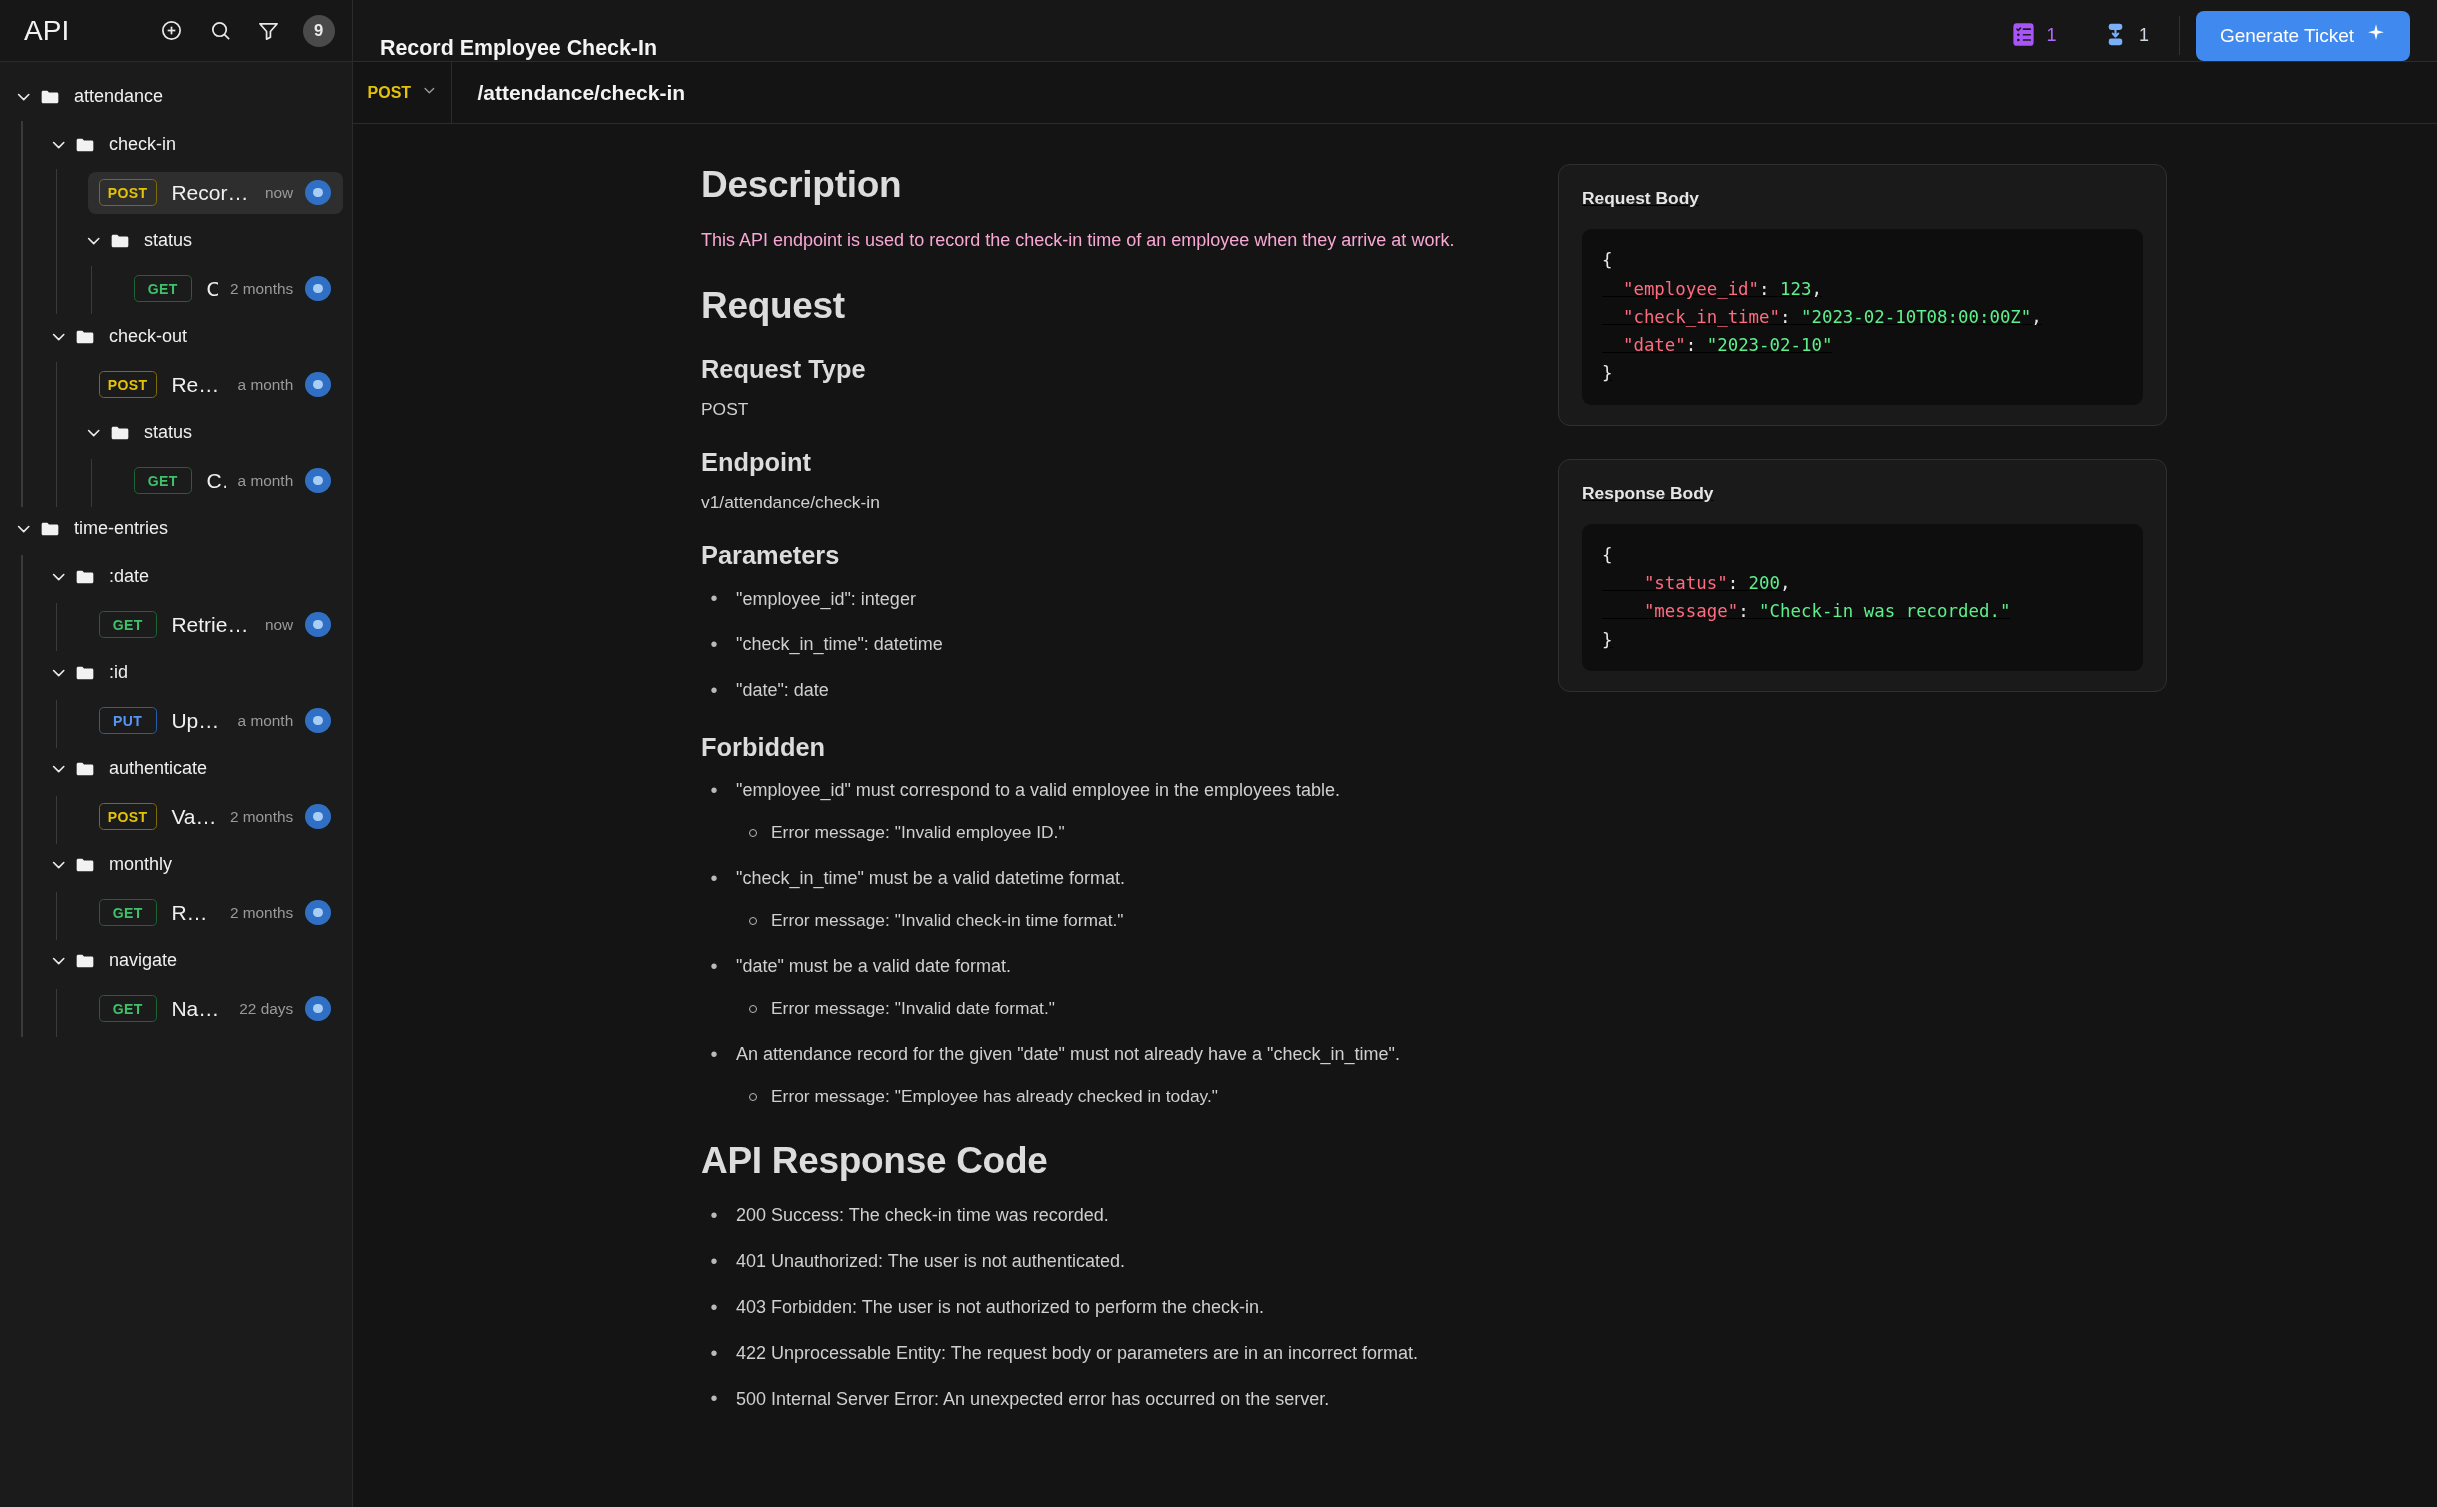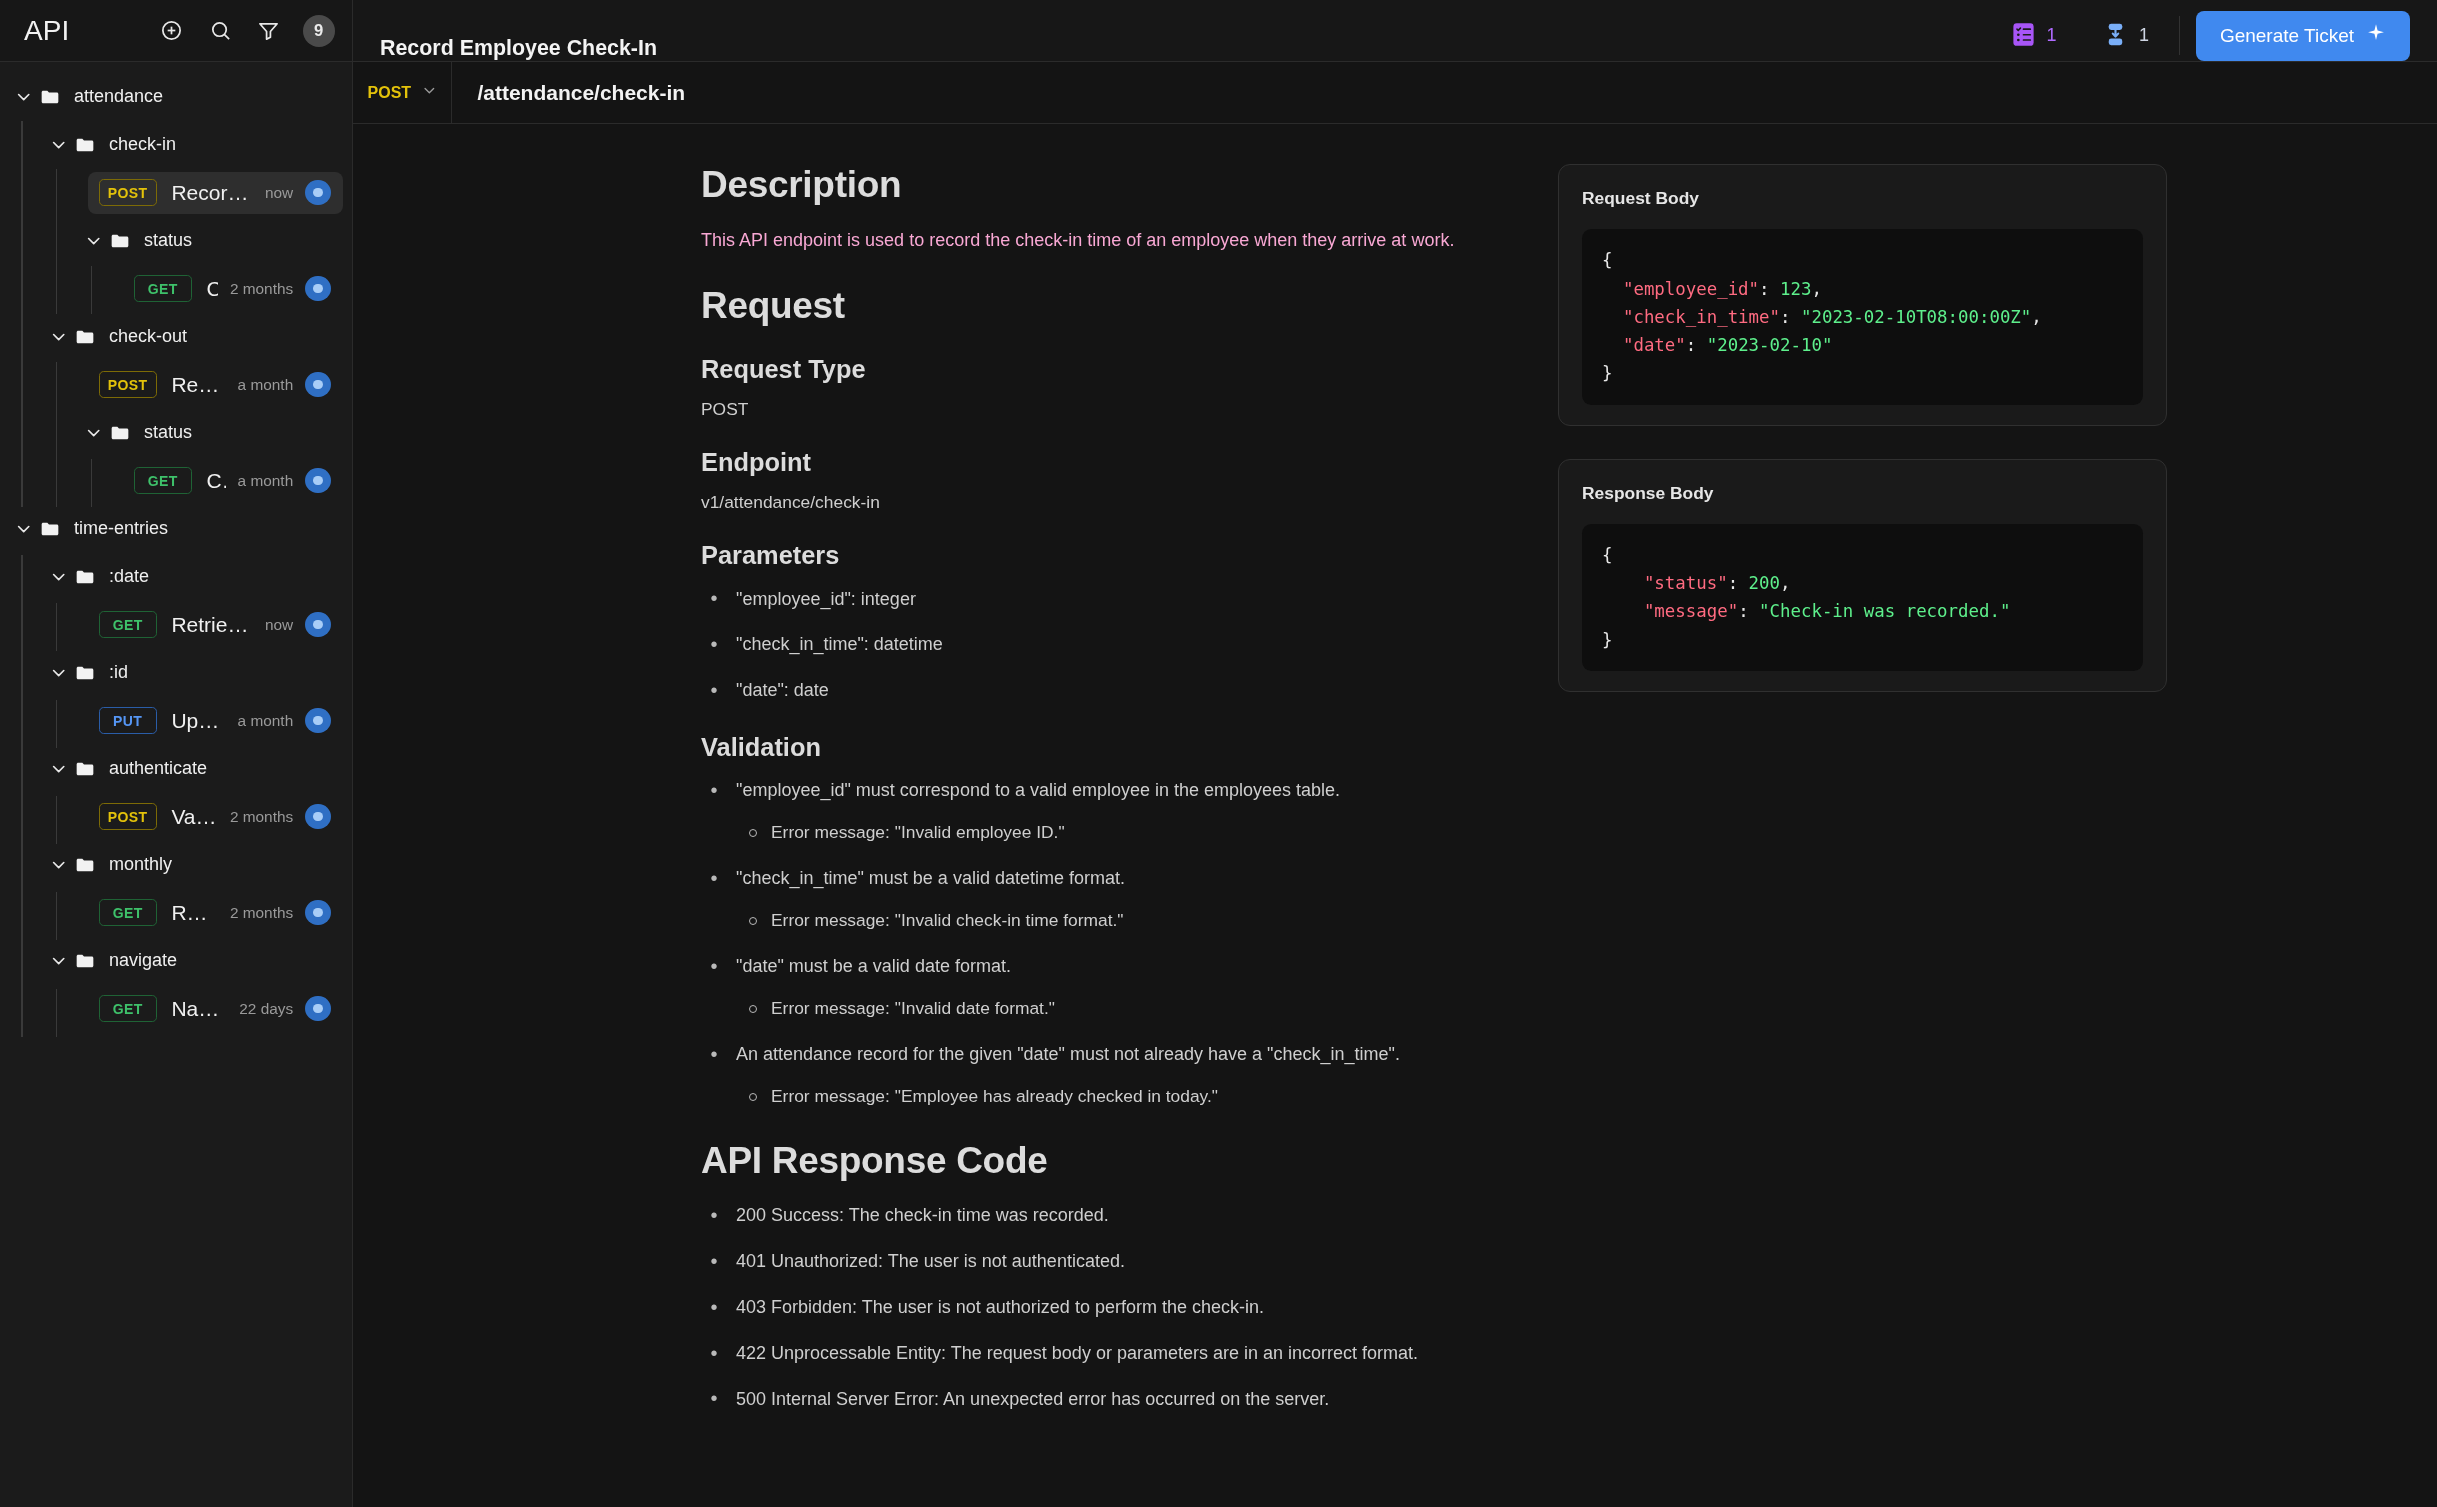--- a/index.html
+++ b/index.html
@@ -113,21 +113,21 @@
   .method-select {
     width: 99px; min-width: 99px; height: 100%;
     display: flex; align-items: center; justify-content: center; gap: 10.7px;
     border-right: 1.3px solid #2b2b2b;
     color: #e3c20a; font-size: 16px; font-weight: 600; cursor: pointer;
   }
   .endpoint-path { color: #f3f3f3; font-size: 21px; font-weight: 600; padding-left: 25.4px; }
 
   .content { flex: 1; display: flex; min-height: 0; overflow: hidden; padding: 40px 0 0 0; }
   .doc-col { width: 790px; min-width: 790px; margin-left: 348px; padding-right: 27px; }
-  .side-col { flex: 1; padding: 0 47px 0 67px; }
+  .side-col { flex: 1; padding: 0 47px 0 67px; text-decoration: underline; }
 
   h1.sec { color: #dcdcdc; font-size: 37px; font-weight: 700; margin: 0 0 19px; letter-spacing: -0.3px; }
   h1.sec.tight { margin-top: 29.5px; }
   h2.sub { color: #dcdcdc; font-size: 25.4px; font-weight: 700; margin: 28px 0 14.7px; }
   p.para { color: #f9a8d4; font-size: 18px; line-height: 1.72; margin: 0 0 6.7px; }
   p.mono-line { color: #cfcfcf; font-size: 17.4px; margin: 0; }
   ul.bl { list-style: none; margin: 4px 0 0; padding: 0; }
   ul.bl > li {
     color: #cfcfcf; font-size: 18px; line-height: 1.58;
     position: relative; padding-left: 35px; margin-bottom: 17.4px;
@@ -536,21 +536,21 @@
           <h2 class="sub">Endpoint</h2>
           <p class="mono-line">v1/attendance/check-in</p>
 
           <h2 class="sub">Parameters</h2>
           <ul class="bl" id="params-list">
               <li>"employee_id": integer</li>
               <li>"check_in_time": datetime</li>
               <li>"date": date</li>
             </ul>
 
-          <h2 class="sub">Validation</h2>
+          <h2 class="sub">Forbidden</h2>
           <ul class="bl" id="validation-list">
               <li><span>"employee_id" must correspond to a valid employee in the employees table.</span><ul class="sub-bl">
                   <li>Error message: "Invalid employee ID."</li>
                 </ul></li>
               <li><span>"check_in_time" must be a valid datetime format.</span><ul class="sub-bl">
                   <li>Error message: "Invalid check-in time format."</li>
                 </ul></li>
               <li><span>"date" must be a valid date format.</span><ul class="sub-bl">
                   <li>Error message: "Invalid date format."</li>
                 </ul></li>

